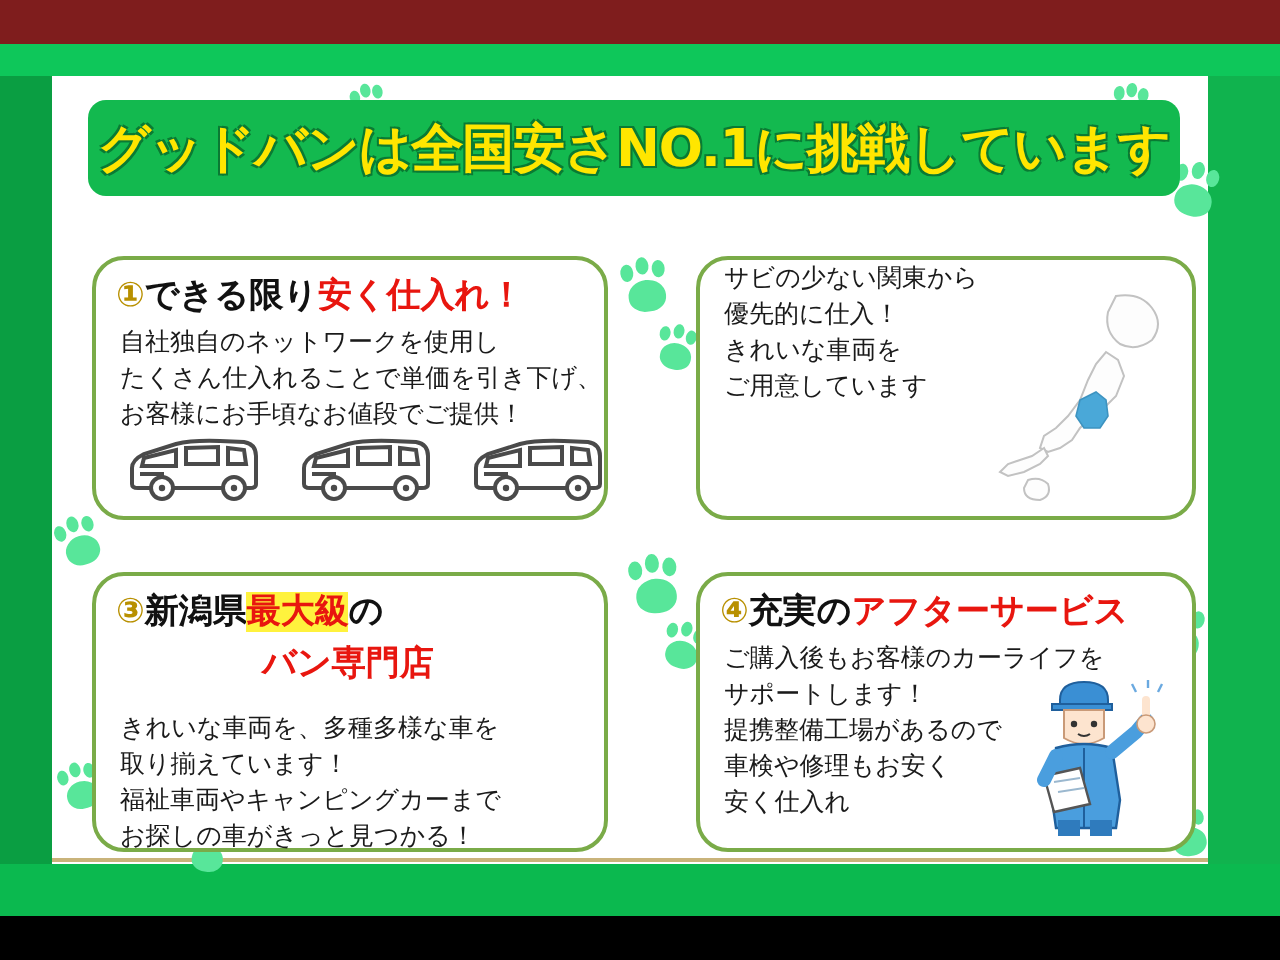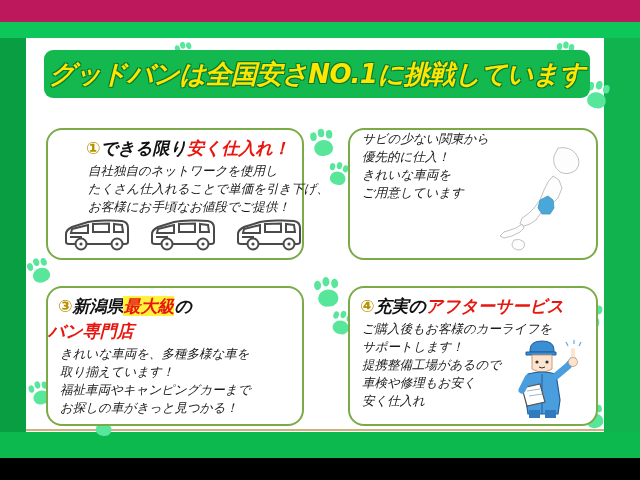--- a/index.html
+++ b/index.html
@@ -1,19 +1,19 @@
 <!DOCTYPE html>
 <html><head>
 <meta charset="utf-8">
 <style>
   html,body{margin:0;padding:0;background:#000;}
   body{width:640px;height:480px;overflow:hidden;
        font-family:"DejaVu Sans","Liberation Sans",sans-serif;}
 
-  #ad{position:relative;width:640px;height:380px;background:#be185d;font-style:italic;}
+  #ad{position:relative;width:640px;height:380px;background:#7f1d1d;}
 
   
   .frame-top{position:absolute;left:0;top:22px;width:640px;height:16px;background:#0ec75a;}
   .frame-left{position:absolute;left:0;top:38px;width:26px;height:410px;background:#0a9e42;}
   .frame-right{position:absolute;left:604px;top:38px;width:36px;height:410px;background:#10b34e;}
   .frame-bottom{position:absolute;left:0;top:432px;width:640px;height:26px;background:#0bb94f;}
   .inner-white{position:absolute;left:26px;top:38px;width:578px;height:394px;background:#ffffff;}
   .hair-line{position:absolute;left:26px;top:429px;width:578px;height:2px;background:#c9b37a;}
 
   
@@ -25,35 +25,35 @@
           text-shadow:1px 1px 0 #0a7a33,-1px 1px 0 #0a7a33,1px -1px 0 #0a7a33,-1px -1px 0 #0a7a33;}
 
   
   .paw{position:absolute;pointer-events:none;}
   .paw .pad{position:absolute;background:#58e69a;border-radius:50% 50% 45% 45%;}
   .paw .t{position:absolute;background:#58e69a;border-radius:50%;}
 
   
   .box{position:absolute;border:2px solid #7aab48;border-radius:16px;background:#fff;
        box-sizing:border-box;}
-  .b1{left:46px;top:128px;width:258px;height:132px;padding-left:28px;}
+  .b1{left:46px;top:128px;width:258px;height:132px;}
   .b2{left:348px;top:128px;width:258px;height:132px;}
   .b3{left:46px;top:286px;width:258px;height:140px;}
   .b4{left:348px;top:286px;width:258px;height:140px;}
   .b2{width:250px;} .b4{width:250px;}
 
   .bx-title{font-size:17px;font-weight:bold;color:#111;white-space:nowrap;
             margin:9px 0 4px 10px;line-height:1.1;}
   .num{color:#b89000;font-weight:bold;}
   .rd{color:#e8160f;}
   .hl{color:#e8160f;background:#fff23d;}
   .bx-body{font-size:12.5px;color:#1a1a1a;line-height:1.45;margin-left:12px;
            white-space:nowrap;}
-  .title2{font-size:17px;font-weight:bold;color:#e8160f;text-align:left;
-          margin:0 14px 2px 0;white-space:nowrap;}
+  .title2{font-size:17px;font-weight:bold;color:#e8160f;text-align:center;
+          margin:0 14px 12px 0;white-space:nowrap;padding-left:12px;}
 
   
   .vans{position:absolute;left:14px;bottom:6px;display:flex;gap:16px;}
 
   
   .jmap{position:absolute;right:4px;top:14px;}
   
   .mech{position:absolute;right:12px;bottom:4px;}
 </style>
 </head>

